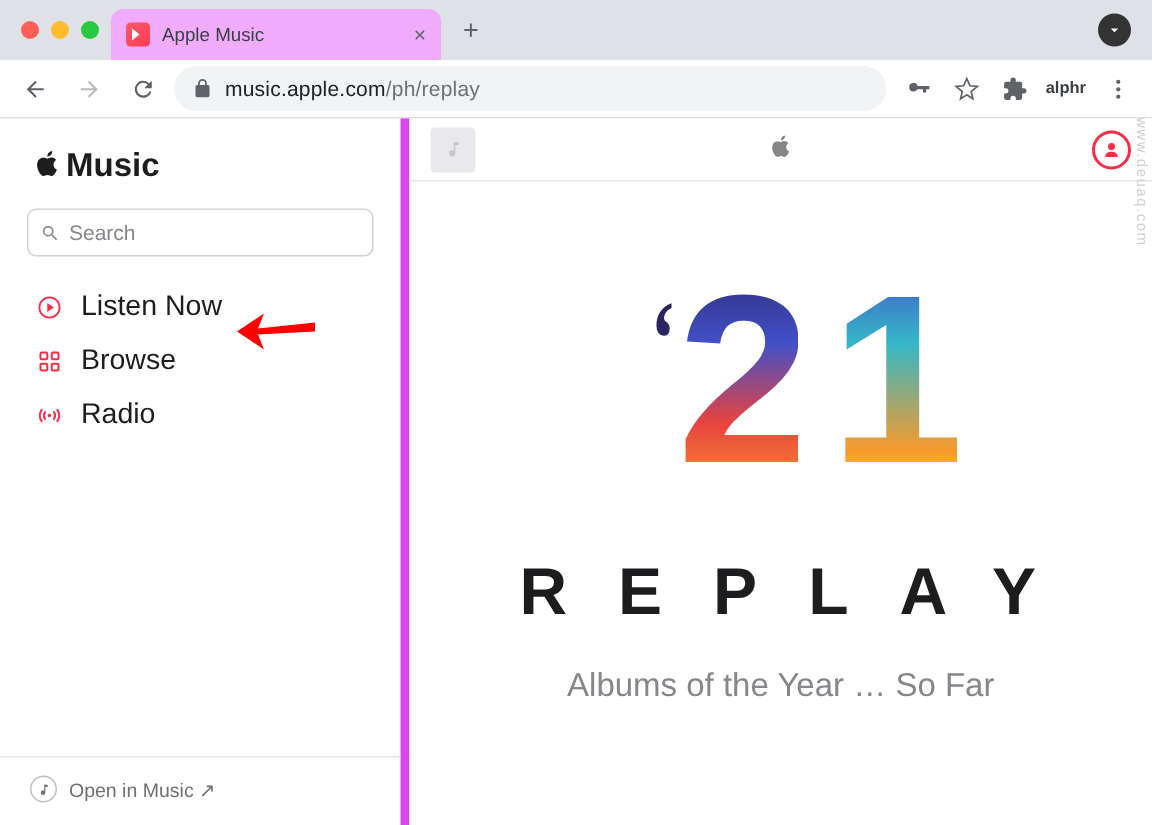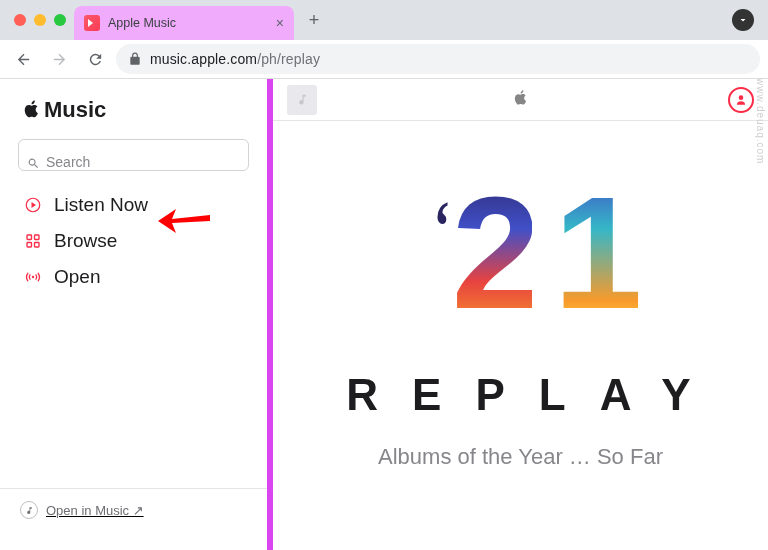--- a/index.html
+++ b/index.html
@@ -34,31 +34,31 @@
 .tb-right { display:flex; align-items:center; gap:2px; }
 .ext-text { font-size:11px; font-weight:600; color:#3c4043; padding:0 4px; }
 
 
 .page { display:flex; height: calc(550px - 78px); }
 
 
 .sidebar { width: 273px; border-right: 6px solid #d946ef; display:flex; flex-direction:column; }
 .logo-row { padding: 18px 22px 12px; font-size: 22px; font-weight: 600; color:#1d1d1f; display:flex; align-items:center; gap:2px; }
 .logo-row svg { width:20px; height:20px; fill:#1d1d1f; margin-top:-3px; }
-.search-box { margin: 4px 18px 14px; display:flex; align-items:flex-end; background:#fff; border:1px solid #d2d2d7; border-radius:6px; height:32px; padding:0 8px; gap:6px; }
+.search-box { margin: 4px 18px 14px; display:flex; align-items:center; background:#fff; border:1px solid #d2d2d7; border-radius:6px; height:32px; padding:0 8px; gap:6px; }
 .search-box svg { width:13px; height:13px; fill:#86868b; }
 .search-box input { border:none; outline:none; font-size:14px; color:#1d1d1f; background:transparent; flex:1; }
 .search-box input::placeholder { color:#86868b; }
 
 .nav { padding: 2px 0; }
 .nav-item { display:flex; align-items:center; gap:12px; padding: 7px 24px; font-size:19px; color:#1d1d1f; cursor:pointer; position:relative; }
 .nav-item .ic { width:18px; height:18px; display:flex; align-items:center; justify-content:center; color:#fa2d48; }
 .nav-item .ic svg { width:18px; height:18px; }
 
-.sidebar-footer { margin-top:auto; border-top:1px solid #e5e5e5; padding:12px 20px 32px;text-decoration:underline; }
+.sidebar-footer { margin-top:auto; border-top:1px solid #e5e5e5; padding:12px 20px 16px; }
 .open-in { display:flex; align-items:center; gap:8px; font-size:13px; color:#6e6e73; }
 .open-in .circ { width:18px; height:18px; border:1px solid #bfbfc3; border-radius:50%; display:flex; align-items:center; justify-content:center; }
 .open-in .circ svg { width:9px; height:9px; fill:#6e6e73; }
 
 
 .arrow-annot { position:absolute; left:156px; top:205px; pointer-events:none; }
 .arrow-annot svg { width:56px; height:30px; }
 
 
 .main { flex:1; display:flex; flex-direction:column; position:relative; background:#fff; }
@@ -119,20 +119,45 @@
       <svg viewBox="0 0 24 24">
           <path d="M17.65 6.35A8 8 0 1 0 19.73 14h-2.08a6 6 0 1 1-1.41-6.36L13 11h7V4l-2.35 2.35z"></path>
         </svg>
     </div>
     <div class="omnibox">
       <svg class="lock" viewBox="0 0 24 24">
           <path fill="#5f6368" d="M18 8h-1V6a5 5 0 0 0-10 0v2H6a2 2 0 0 0-2 2v10a2 2 0 0 0 2 2h12a2 2 0 0 0 2-2V10a2 2 0 0 0-2-2zM9 6a3 3 0 1 1 6 0v2H9z"></path>
         </svg>
       <span class="url"><span>music.apple.com</span><span class="muted">/ph/replay</span></span>
     </div>
+    <div class="tb-right">
+      <div class="tb-btn">
+        <svg viewBox="0 0 24 24">
+            <path d="M7 14a4 4 0 1 1 3.87-5H22v3h-3v3h-3v-3h-5.13A4 4 0 0 1 7 14z"></path>
+          </svg>
+      </div>
+      <div class="tb-btn">
+        <svg viewBox="0 0 24 24">
+            <path d="M12 17.3 6.2 21l1.6-6.8L2 9.3l7-.6L12 2l3 6.7 7 .6-5.8 4.9L17.8 21z" fill="none" stroke="#5f6368" stroke-width="1.6"></path>
+          </svg>
+      </div>
+      <div class="tb-btn">
+        <svg viewBox="0 0 24 24">
+            <path d="M20.5 11H19V7a2 2 0 0 0-2-2h-4V3.5a2.5 2.5 0 0 0-5 0V5H4a2 2 0 0 0-2 2v4h1.5a2.5 2.5 0 0 1 0 5H2v4a2 2 0 0 0 2 2h4v-1.5a2.5 2.5 0 0 1 5 0V22h4a2 2 0 0 0 2-2v-4h1.5a2.5 2.5 0 0 0 0-5z"></path>
+          </svg>
+      </div>
+      <span class="ext-text">alphr</span>
+      <div class="tb-btn">
+        <svg viewBox="0 0 24 24">
+            <circle cx="12" cy="5" r="2"></circle>
+            <circle cx="12" cy="12" r="2"></circle>
+            <circle cx="12" cy="19" r="2"></circle>
+          </svg>
+      </div>
+    </div>
   </div>
 </div>
 
 <div class="page">
 
   <aside class="sidebar">
     <div class="logo-row">
       <svg viewBox="0 0 24 24">
           <path d="M16.4 12.8c0-2.5 2-3.7 2.1-3.7-1.1-1.7-2.9-1.9-3.5-1.9-1.5-.2-3 .9-3.7.9-.8 0-2-.9-3.2-.8-1.6 0-3.2 1-4 2.5-1.7 3-0.4 7.4 1.2 9.8.8 1.2 1.8 2.5 3.1 2.4 1.2 0 1.7-.8 3.2-.8s1.9.8 3.2.8c1.3 0 2.2-1.2 3-2.4.9-1.4 1.3-2.7 1.3-2.8-.1 0-2.7-1-2.7-4zM14.4 5c.7-.8 1.1-2 1-3.1-1 0-2.2.7-2.9 1.5-.6.7-1.2 1.9-1 3 1.1.1 2.2-.6 2.9-1.4z"></path>
         </svg>
@@ -168,21 +193,21 @@
         <span>Browse</span>
       </div>
       <div class="nav-item">
         <span class="ic">
           <svg viewBox="0 0 24 24" fill="none" stroke="#fa2d48" stroke-width="1.8" stroke-linecap="round">
               <path d="M5 7a9 9 0 0 0 0 10M8 9a5.5 5.5 0 0 0 0 6"></path>
               <circle cx="12" cy="12" r="1.6" fill="#fa2d48" stroke="none"></circle>
               <path d="M19 7a9 9 0 0 1 0 10M16 9a5.5 5.5 0 0 1 0 6"></path>
             </svg>
         </span>
-        <span>Open</span>
+        <span>Radio</span>
       </div>
     </nav>
 
     <div class="sidebar-footer">
       <div class="open-in">
         <span class="circ">
           <svg viewBox="0 0 24 24">
               <path d="M12 3v10.6A4 4 0 1 0 14 17V7h4V3h-6z"></path>
             </svg>
         </span>

